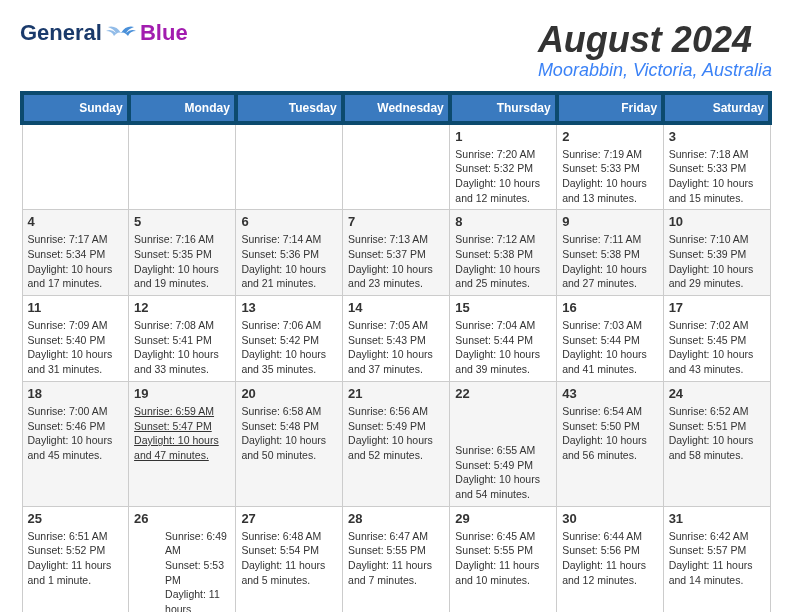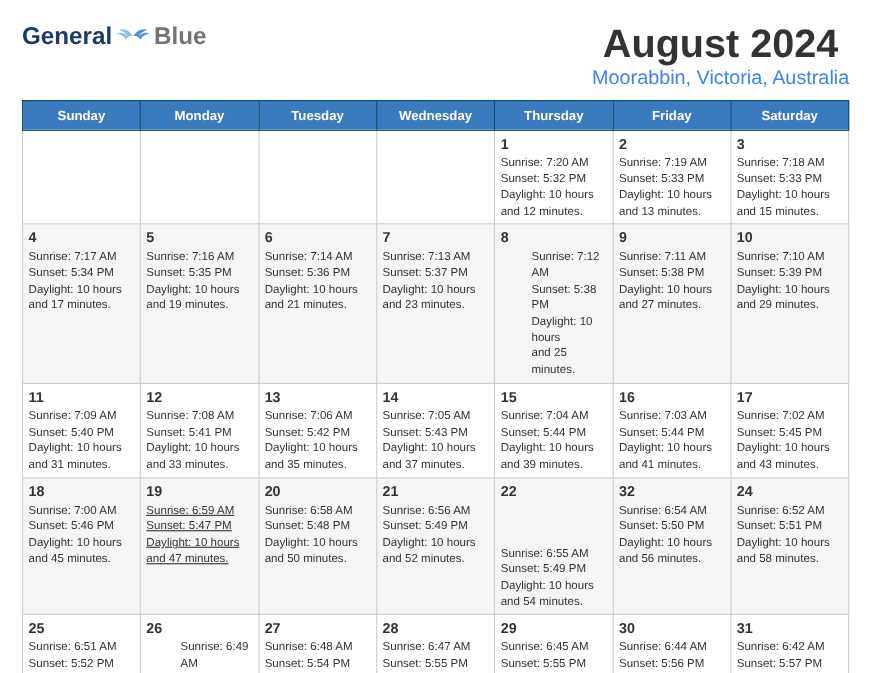--- a/index.html
+++ b/index.html
@@ -15,21 +15,22 @@
       justify-content: space-between;
       align-items: flex-start;
       margin-bottom: 10px;
     }
     .logo {
       display: flex;
       flex-direction: column;
       align-items: flex-start;
     }
     .title-block {
-      text-align: center;
+      text-align: left;
+      font-style: italic;
     }
     .title-block h1 {
       font-size: 36px;
       font-weight: bold;
       color: #333;
       line-height: 1.1;
     }
     .title-block h2 {
       font-size: 18px;
       font-weight: normal;
@@ -37,24 +38,24 @@
     }
     .calendar {
       width: 100%;
       border-collapse: collapse;
       font-size: 11px;
     }
     .calendar thead tr th {
       background: #3a7abf;
       color: #fff;
       padding: 6px 4px;
-      text-align: center;
+      text-align: right;
       font-size: 12px;
       font-weight: bold;
-      border: 1px solid #0c4a6e;
+      border: 4px solid #0c4a6e;
     }
     .calendar tbody tr td {
       border: 1px solid #ccc;
       vertical-align: top;
       padding: 4px 5px;
       min-height: 80px;
       height: 85px;
       width: 108px;
       background: #fff;
     }
@@ -80,21 +81,21 @@
 <body>
 
 <div class="header">
   <div class="logo">
     <div style="display:flex; align-items:center; gap:4px;">
       <span style="font-size:22px; font-weight:bold; color:#1a3a6b;">General</span>
       <svg width="30" height="20" viewBox="0 0 30 20">
         <path d="M15 10 Q20 2 28 4 Q22 6 20 10 Q25 5 30 8 Q24 8 22 13 Q18 8 15 10Z" fill="#4a90d9"></path>
         <path d="M15 10 Q10 2 2 4 Q8 6 10 10 Q5 5 0 8 Q6 8 8 13 Q12 8 15 10Z" fill="#4a90d9" opacity="0.6"></path>
       </svg>
-      <span style="font-size:22px; font-weight:bold; color:#737373;">Blue</span>
+      <span style="font-size:22px; font-weight:bold; color:#a21caf;">Blue</span>
     </div>
   </div>
   <div class="title-block">
     <h1>August 2024</h1>
     <h2>Moorabbin, Victoria, Australia</h2>
   </div>
 </div>
 
 <table class="calendar">
   <thead>
@@ -160,21 +161,21 @@
         </td>
         <td>
           <div class="day-num">7</div>
           <div class="day-info" style="white-space: pre-line;">Sunrise: 7:13 AM
 Sunset: 5:37 PM
 Daylight: 10 hours
 and 23 minutes.</div>
         </td>
         <td>
           <div class="day-num">8</div>
-          <div class="day-info" style="white-space: pre-line; margin-left: 28px;">Sunrise: 7:12 AM
+          <div class="day-info" style="white-space: pre-line;">Sunrise: 7:12 AM
 Sunset: 5:38 PM
 Daylight: 10 hours
 and 25 minutes.</div>
         </td>
         <td>
           <div class="day-num">9</div>
           <div class="day-info" style="white-space: pre-line;">Sunrise: 7:11 AM
 Sunset: 5:38 PM
 Daylight: 10 hours
 and 27 minutes.</div>
@@ -268,21 +269,21 @@
 and 52 minutes.</div>
         </td>
         <td>
           <div class="day-num">22</div>
           <div class="day-info" style="white-space: pre-line; margin-top: 42px;">Sunrise: 6:55 AM
 Sunset: 5:49 PM
 Daylight: 10 hours
 and 54 minutes.</div>
         </td>
         <td>
-          <div class="day-num">32</div>
+          <div class="day-num">43</div>
           <div class="day-info" style="white-space: pre-line;">Sunrise: 6:54 AM
 Sunset: 5:50 PM
 Daylight: 10 hours
 and 56 minutes.</div>
         </td>
         <td>
           <div class="day-num">24</div>
           <div class="day-info" style="white-space: pre-line;">Sunrise: 6:52 AM
 Sunset: 5:51 PM
 Daylight: 10 hours

